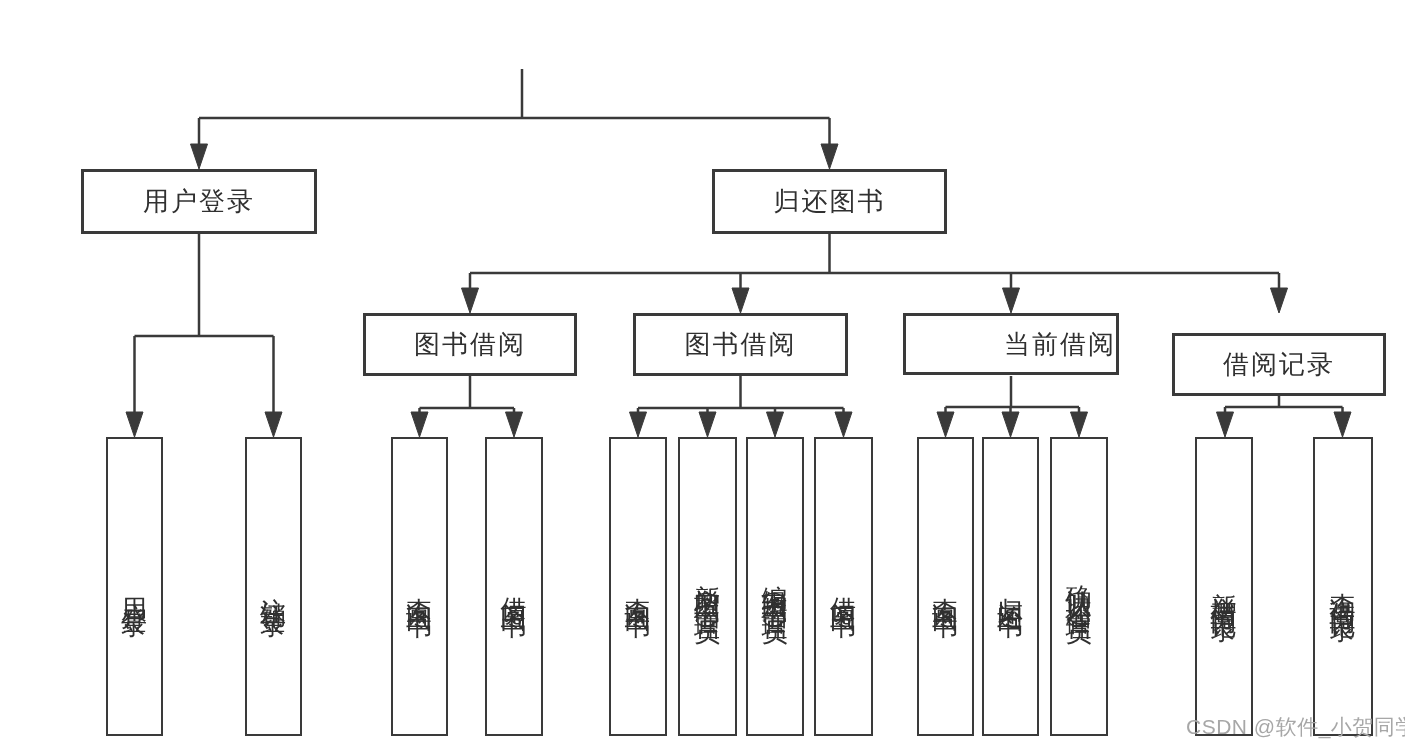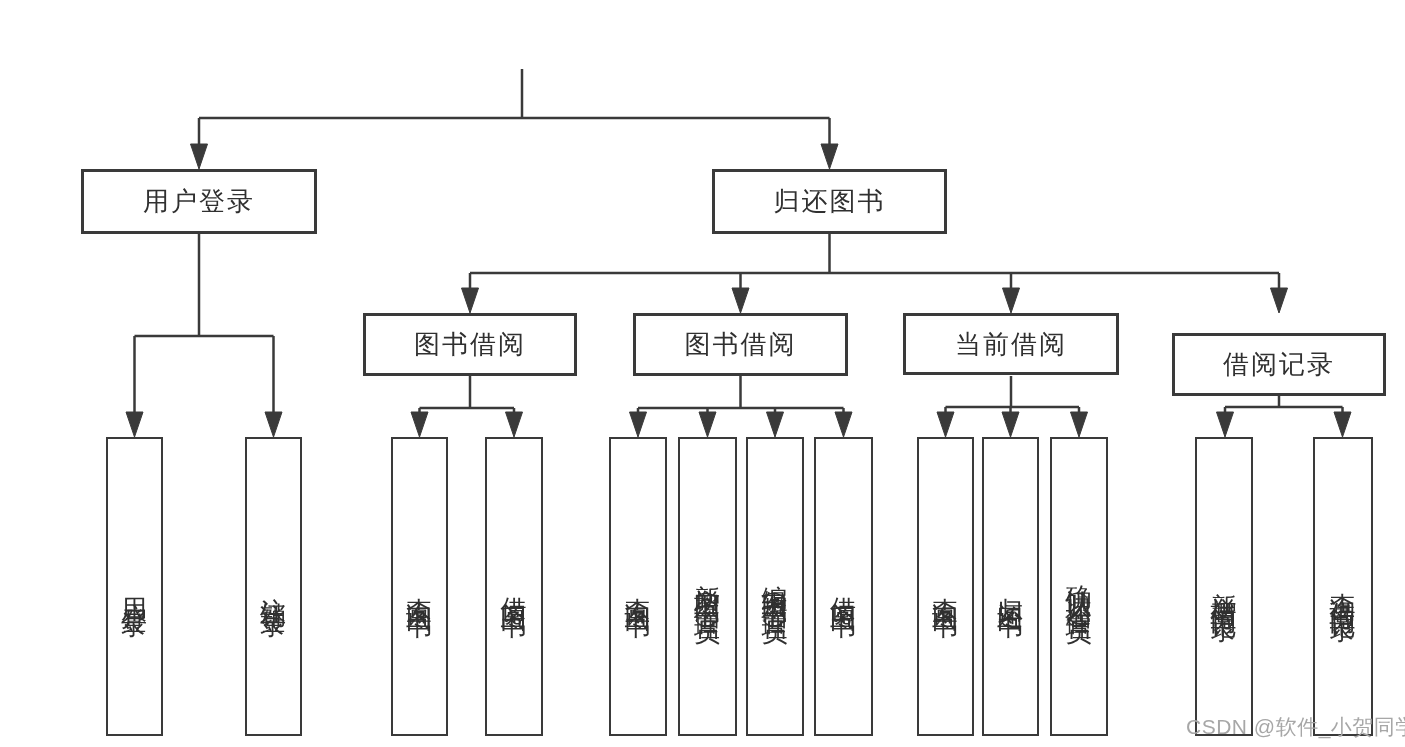--- a/index.html
+++ b/index.html
@@ -28,21 +28,21 @@
     position:absolute;left:1186px;top:713px;
     font-size:21px;color:#a7a7a7;letter-spacing:.5px;white-space:nowrap;
     z-index:5;
   }
   
   #n-root{left:21px;top:13px;width:1003px;height:56px;}
   #n-login{left:81px;top:169px;width:236px;height:65px;}
   #n-mgmt{left:712px;top:169px;width:235px;height:65px;}
   #n-rec{left:363px;top:313px;width:214px;height:63px;}
   #n-bor{left:633px;top:313px;width:215px;height:63px;justify-content:center;}
-  #n-cur{left:903px;top:313px;width:216px;height:62px;}
+  #n-cur{left:903px;top:313px;width:216px;height:62px;justify-content:flex-end;}
   #n-his{left:1172px;top:313px;width:214px;height:63px;margin-top:20px;}
   
   #l-a1{left:106px;width:57px;} #l-a2{left:245px;width:57px;}
   #l-b1{left:391px;width:57px;} #l-b2{left:485px;width:58px;}
   #l-c1{left:609px;width:58px;} #l-c2{left:678px;width:59px;}
   #l-c3{left:746px;width:58px;} #l-c4{left:814px;width:59px;}
   #l-d1{left:917px;width:57px;} #l-d2{left:982px;width:57px;}
   #l-d3{left:1050px;width:58px;}
   #l-e1{left:1195px;width:58px;} #l-e2{left:1313px;width:60px;}
 </style>

